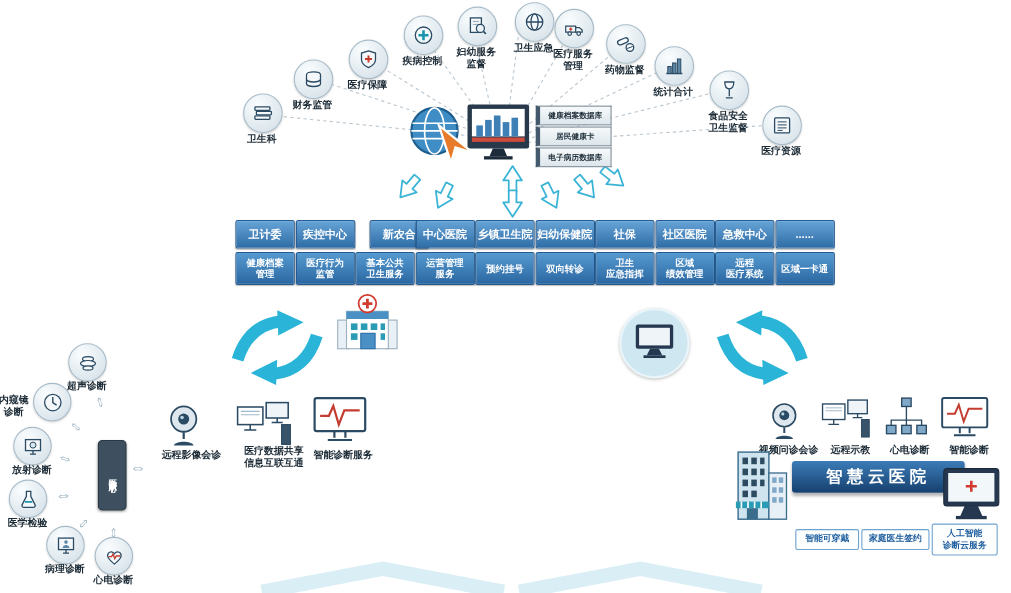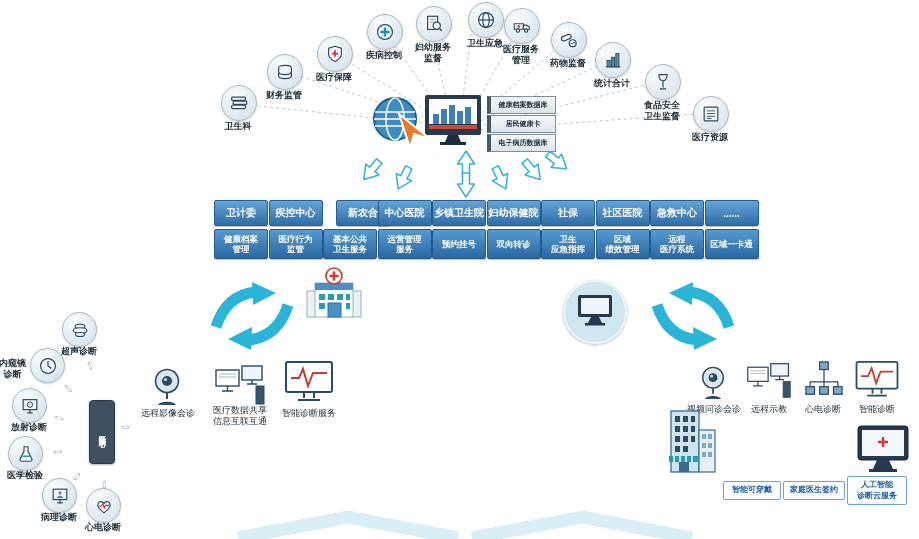--- a/index.html
+++ b/index.html
@@ -18,21 +18,21 @@
        text-align:center;color:#fff;border-radius:2px;box-shadow:0 1px 1px rgba(0,0,0,.25)}
   .btn.r1{top:200px;width:52px;height:24px;font-size:10px;font-weight:700;
           background:linear-gradient(180deg,#66a3d6,#2f6da7);border:1px solid #265d92}
   .btn.r2{top:229px;width:52px;height:28px;font-size:8.5px;font-weight:700;
           background:linear-gradient(180deg,#559ad0,#2b67a2);border:1px solid #235a8f;
           white-space:pre-line;line-height:1.2}
   .banner{position:absolute;display:flex;align-items:center;justify-content:center;
           color:#fff;font-weight:700;border-radius:3px;
           background:linear-gradient(180deg,#3c7cb8,#15406e);
           box-shadow:0 2px 3px rgba(0,0,0,.3)}
-  .flabel{position:absolute;font-size:9px;font-weight:400;color:#1c2b36;text-align:center;
+  .flabel{position:absolute;font-size:9px;font-weight:700;color:#1c2b36;text-align:right;
           white-space:pre-line;line-height:1.25}
   .db{position:absolute;left:487px;width:64px;height:16px;
       background:linear-gradient(180deg,#f6f9fa,#dde6ec);
       border:1px solid #7e8e9a;border-left:4px solid #44596b;
       font-size:7px;font-weight:700;color:#22323d;
       display:flex;align-items:center;justify-content:center}
   .sbtn{position:absolute;background:#fdfefe;border:1px solid #6fa3cf;color:#1f5e9e;
         font-size:8px;font-weight:700;display:flex;align-items:center;justify-content:center;
         text-align:center;white-space:pre-line;border-radius:2px;line-height:1.3}
   .darr{position:absolute;color:#97aebd;font-size:15px;font-weight:700;line-height:1}
@@ -492,20 +492,21 @@
           <rect x="42" y="35" width="4" height="5"></rect>
           <rect x="36" y="44" width="4" height="5"></rect>
           <rect x="42" y="44" width="4" height="5"></rect>
         </g>
         <rect x="3" y="48" width="30" height="6" fill="#2a9bb5"></rect>
         <path d="M8 48v6M14 48v6M20 48v6M26 48v6" stroke="#fff" stroke-width="1.5"></path>
         <rect x="13" y="54" width="10" height="10" fill="#3a6c8c"></rect>
       </svg>
   </div>
 
+  <div class="banner" style="left:720px;top:419px;width:157px;height:29px;font-size:15px;letter-spacing:4px;z-index:2">智慧云医院</div>
 
   <div class="abs" style="left:856px;top:424px;z-index:3">
     <svg width="54" height="52" viewBox="0 0 54 52">
         <rect x="2" y="2" width="50" height="34" rx="3" fill="#263850" stroke="#1a283a"></rect>
         <rect x="6" y="6" width="42" height="26" fill="#f2f7fa"></rect>
         <path d="M27 13v10M22 18h10" stroke="#d23b2e" stroke-width="2.4"></path>
         <path d="M21 36l-4 9h20l-4-9z" fill="#263850"></path>
         <rect x="13" y="45" width="28" height="3" fill="#263850"></rect>
       </svg>
   </div>

